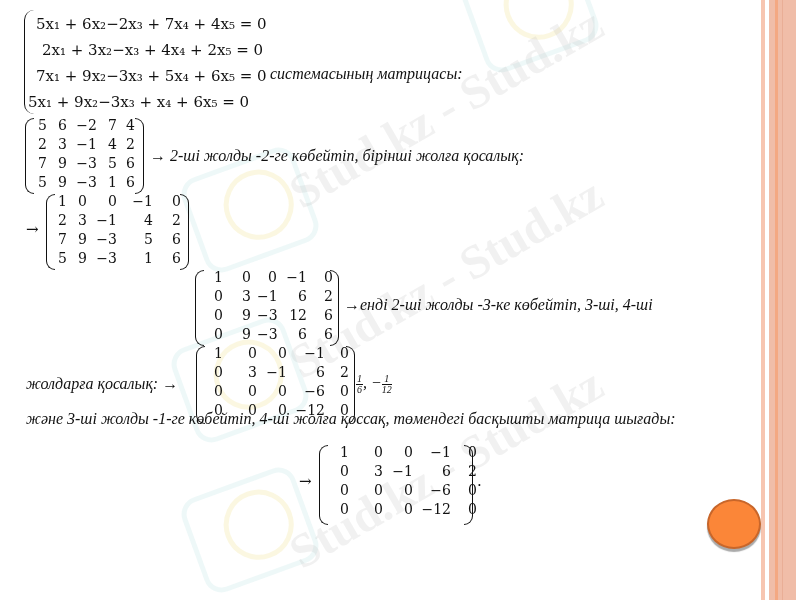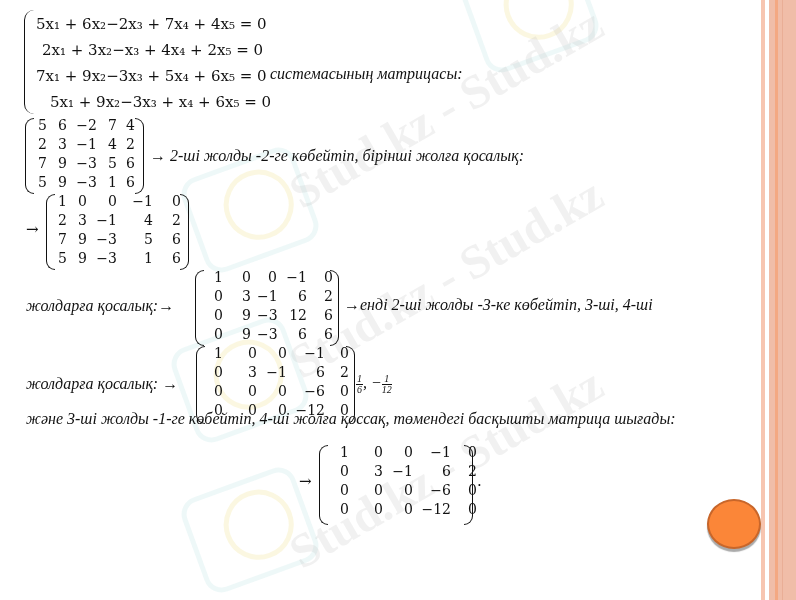--- a/index.html
+++ b/index.html
@@ -75,21 +75,21 @@
 <div class="wm" style="left:270px;top:250px;">Stud.kz - Stud.kz</div>
 <div class="wm" style="left:270px;top:440px;">Stud.kz - Stud.kz</div>
 
 <div class="content">
 
   <div class="abs sys math">
     <div class="brace"></div>
     <div class="row" style="top:8px;">5x₁ + 6x₂−2x₃ + 7x₄ + 4x₅ = 0</div>
     <div class="row" style="top:34px;left:18px;">2x₁ + 3x₂−x₃ + 4x₄ + 2x₅ = 0</div>
     <div class="row" style="top:60px;">7x₁ + 9x₂−3x₃ + 5x₄ + 6x₅ = 0</div>
-    <div class="row" style="top:86px;left:26px;">5x₁ + 9x₂−3x₃ + x₄ + 6x₅ = 0</div>
+    <div class="row" style="top:86px;left:4px;">5x₁ + 9x₂−3x₃ + x₄ + 6x₅ = 0</div>
   </div>
   <div class="abs txt" style="left:270px;top:65px;">системасының матрицасы:</div>
 
   <div class="paren pl" style="left:25px;top:118px;height:74px;"></div>
   <div class="mat" id="m1" style="left:32px;top:116px;grid-template-columns:18px 20px 30px 20px 18px;">
       <div class="c">5</div>
       <div class="c">6</div>
       <div class="c">−2</div>
       <div class="c">7</div>
       <div class="c">4</div>
@@ -131,21 +131,20 @@
       <div class="c">5</div>
       <div class="c">6</div>
       <div class="c">5</div>
       <div class="c">9</div>
       <div class="c">−3</div>
       <div class="c">1</div>
       <div class="c">6</div>
     </div>
   <div class="paren pr" style="left:180px;top:194px;height:74px;"></div>
 
-  <div class="abs txt" style="left:26px;top:297px;">жолдарға қосалық:→</div>
   <div class="paren pl" style="left:195px;top:270px;height:74px;"></div>
   <div class="mat" id="m3" style="left:200px;top:268px;grid-template-columns:26px 28px 26px 30px 26px;">
       <div class="c">1</div>
       <div class="c">0</div>
       <div class="c">0</div>
       <div class="c">−1</div>
       <div class="c">0</div>
       <div class="c">0</div>
       <div class="c">3</div>
       <div class="c">−1</div>

